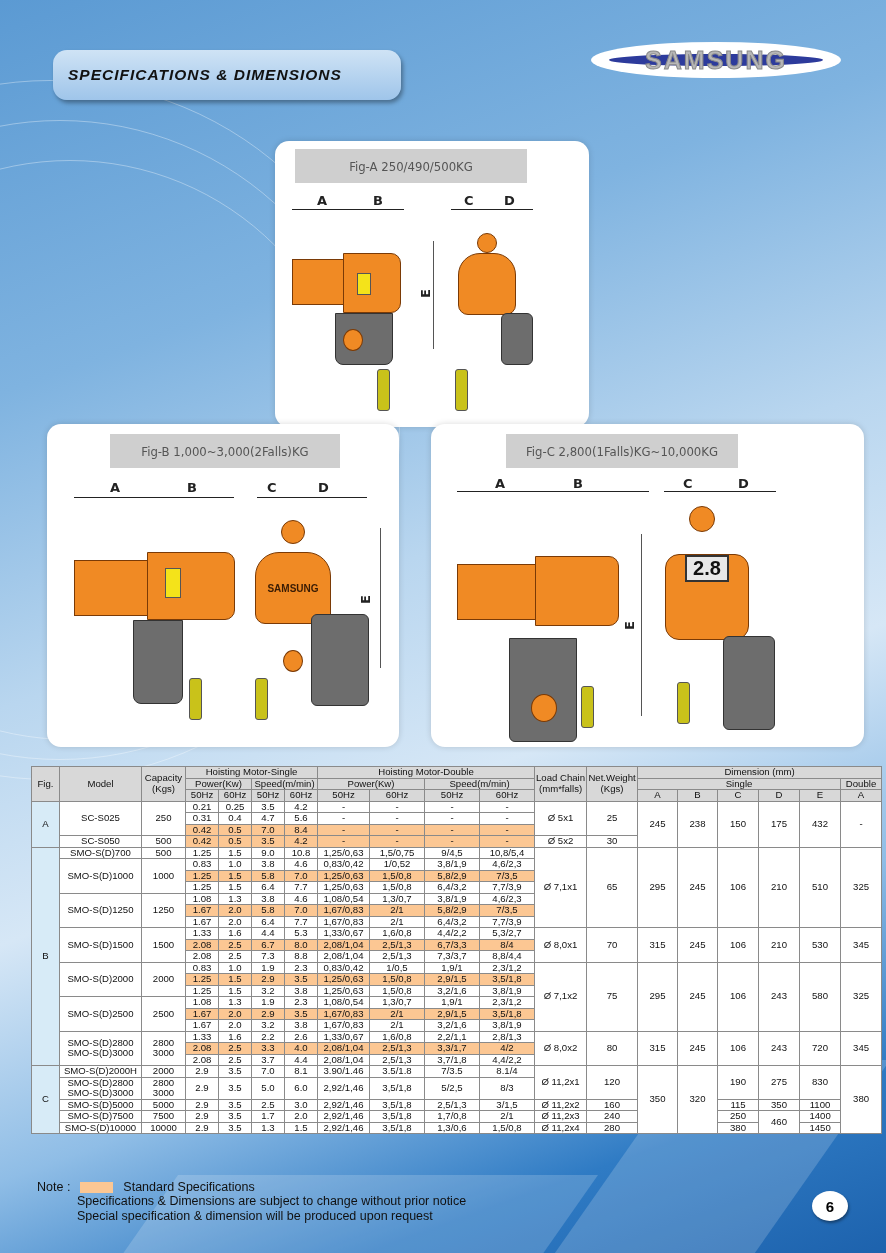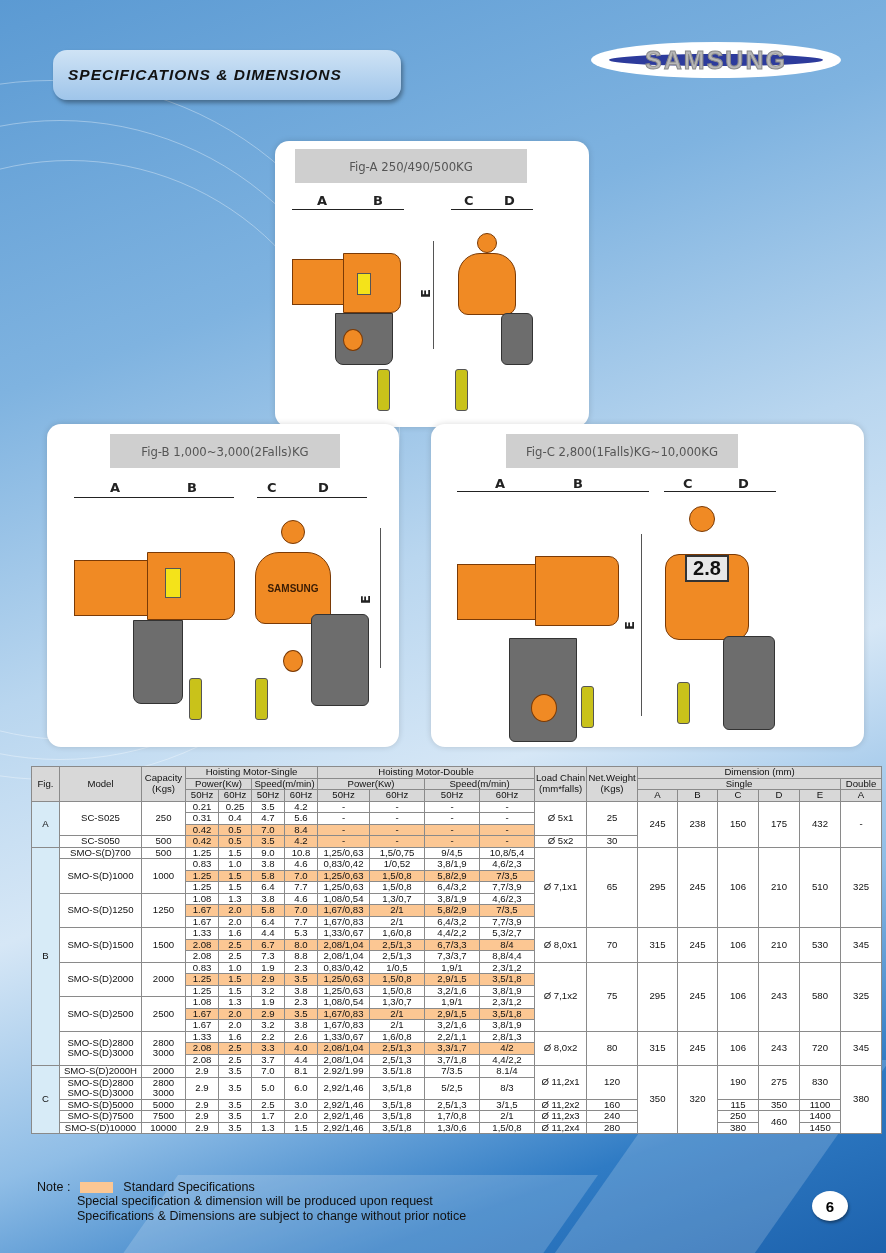--- a/index.html
+++ b/index.html
@@ -520,21 +520,21 @@
         <td>
           <div>SMO-S(D)2000H</div>
         </td>
         <td>
           <div>2000</div>
         </td>
         <td class="h">2.9</td>
         <td class="h">3.5</td>
         <td class="h">7.0</td>
         <td class="h">8.1</td>
-        <td class="h">2.92/1.99</td>
+        <td class="h">3.90/1.46</td>
         <td class="h">3.5/1.8</td>
         <td class="h">7/3.5</td>
         <td class="h">8.1/4</td>
         <td rowspan="2">Ø 11,2x1</td>
         <td rowspan="2">120</td>
         <td rowspan="5">350</td>
         <td rowspan="5">320</td>
         <td rowspan="2">190</td>
         <td rowspan="2">275</td>
         <td rowspan="2">830</td>
@@ -618,17 +618,17 @@
         <td>Ø 11,2x4</td>
         <td>280</td>
         <td>380</td>
         <td>1450</td>
       </tr>
     </tbody>
 </table>
 
 <div class="note">
   <div><span>Note :</span><span class="swatch"></span><b style="font-weight:normal">Standard Specifications</b></div>
+  <p>Specifications &amp; Dimensions are subject to change without prior notice</p>
   <p>Special specification &amp; dimension will be produced upon request</p>
-  <p>Specifications &amp; Dimensions are subject to change without prior notice</p>
 </div>
 
 <div class="page-num">6</div>
 
 </body></html>

